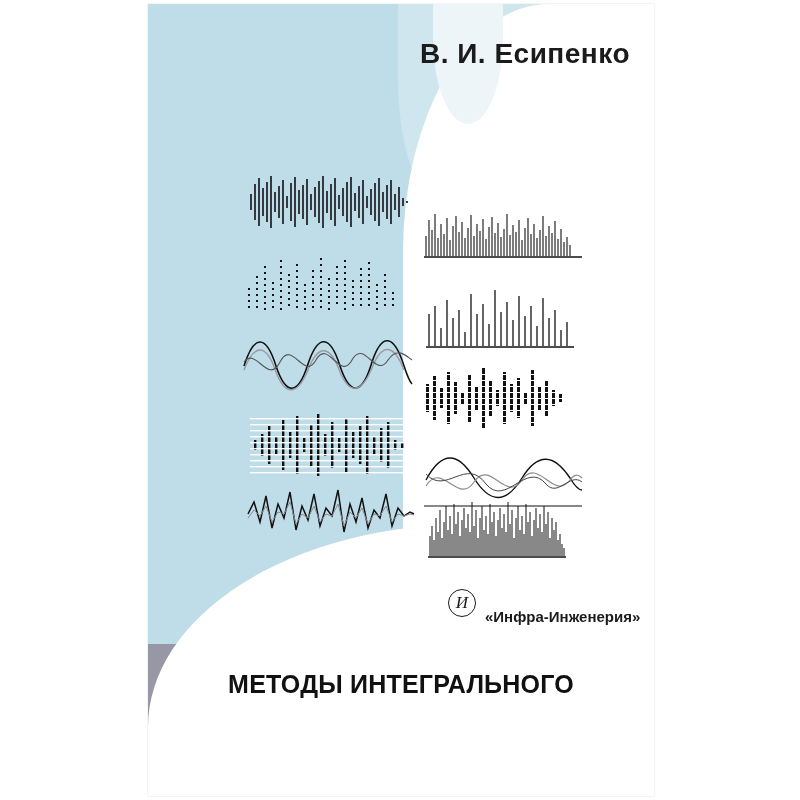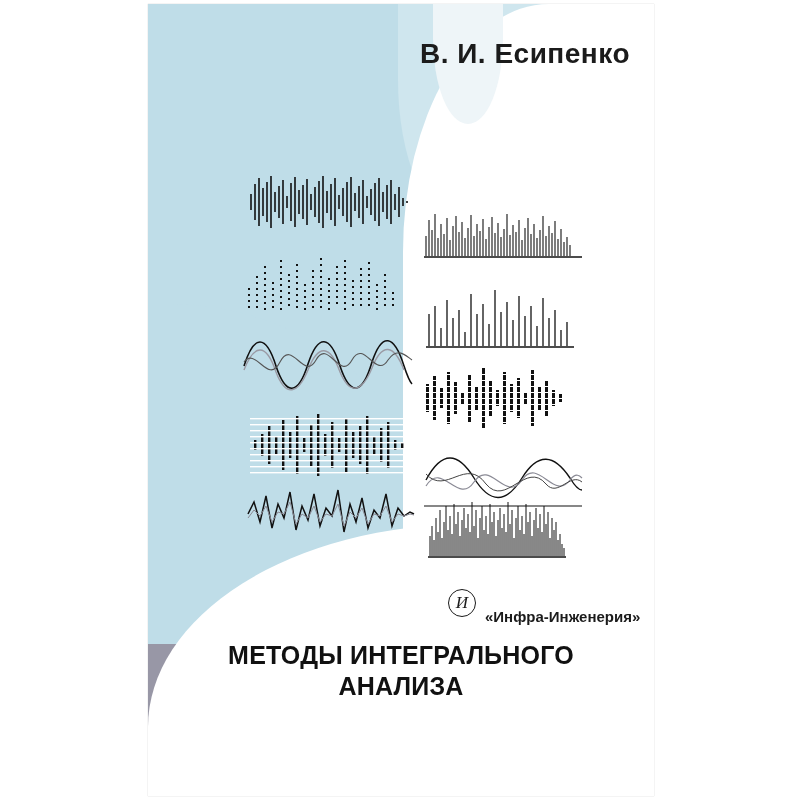--- a/index.html
+++ b/index.html
@@ -88,21 +88,21 @@
   }
   #pub-name{font-size:15px;font-weight:700;color:#1b1b1b;margin-top:28px;}
 
   
   #title{
     position:absolute;left:40px;right:40px;top:636px;
     text-align:center;color:#111;
     font-size:25px;font-weight:700;line-height:1.22;
     letter-spacing:0.2px;
   }
-  #title .ln{display:block;white-space:nowrap;}
+  #title .ln{display:block;white-space:nowrap;margin-top:29px;}
 </style>
 </head>
 <body>
 
 <div id="stage">
 
   <div id="cover">
 
     <div class="blob" id="blob-dark"></div>
     <div class="blob" id="blob-dark2"></div>
@@ -547,17 +547,16 @@
 
     </div>
 
     <div id="publisher">
       <div id="pub-logo">И</div>
       <div id="pub-name">«Инфра-Инженерия»</div>
     </div>
 
     <div id="title">
       <span class="ln">МЕТОДЫ ИНТЕГРАЛЬНОГО</span>
-      <span class="ln">АНАЛИЗА</span>
     </div>
 
   </div>
 </div>
 
 </body></html>

